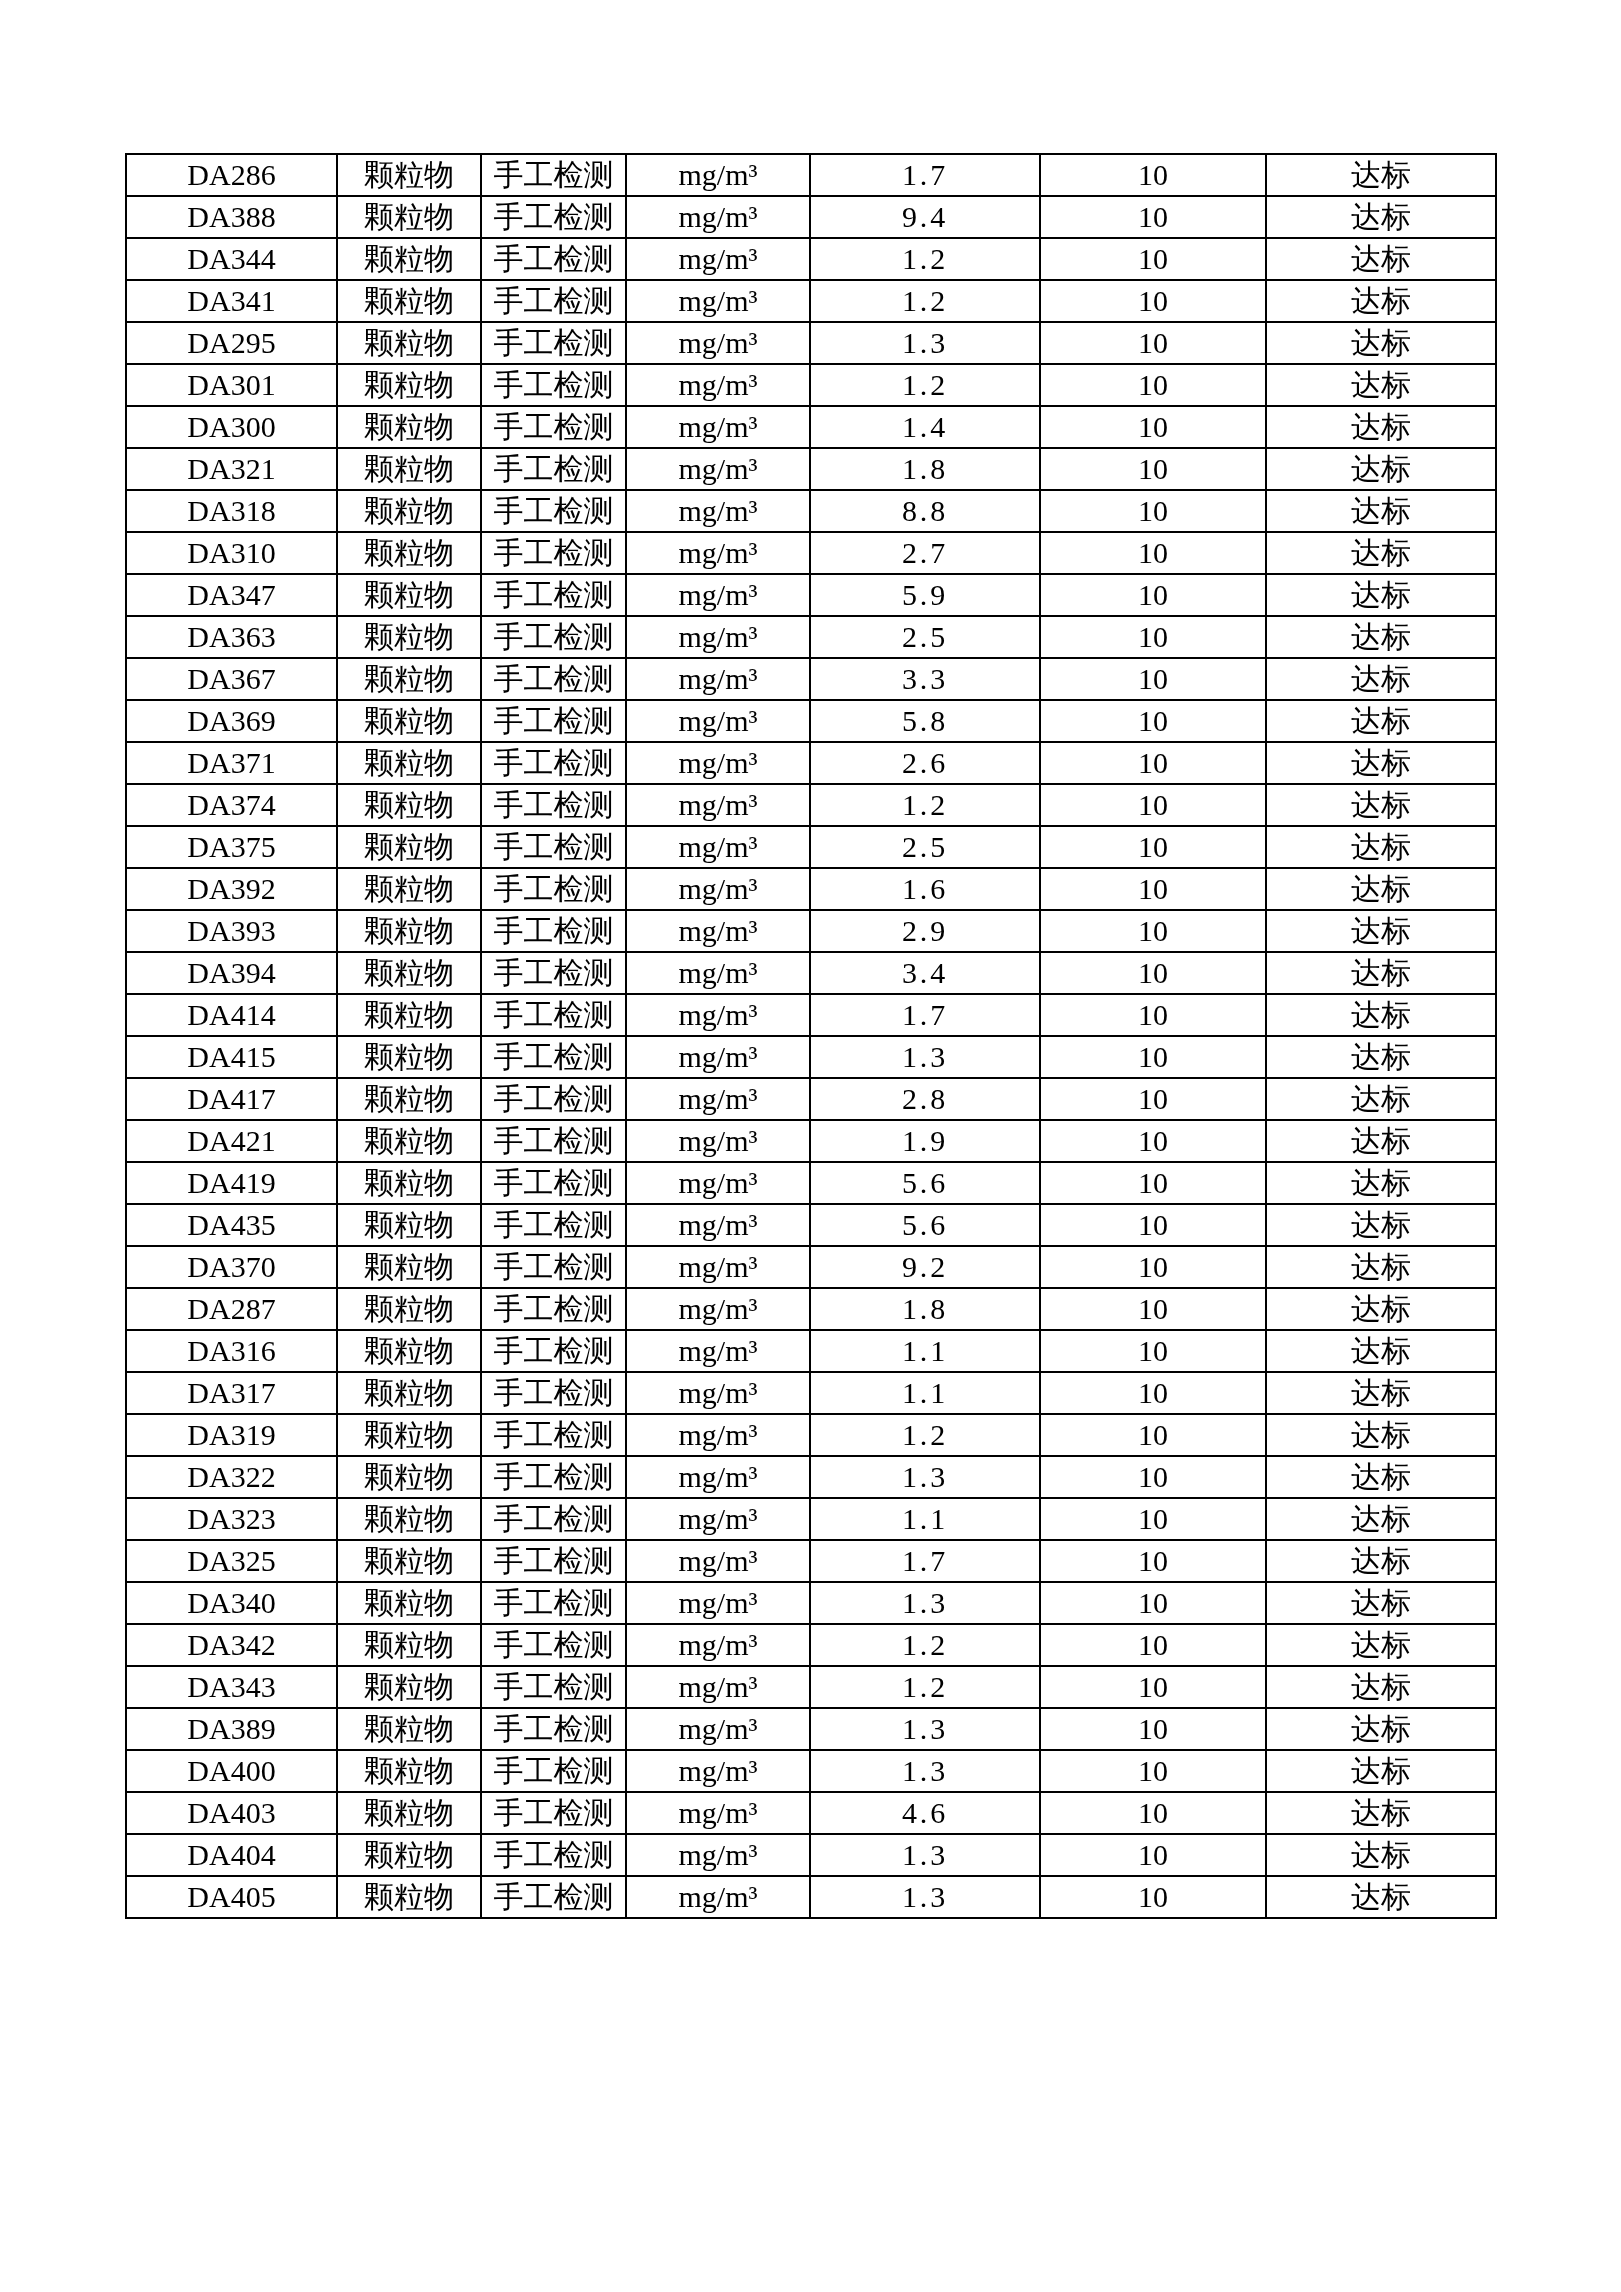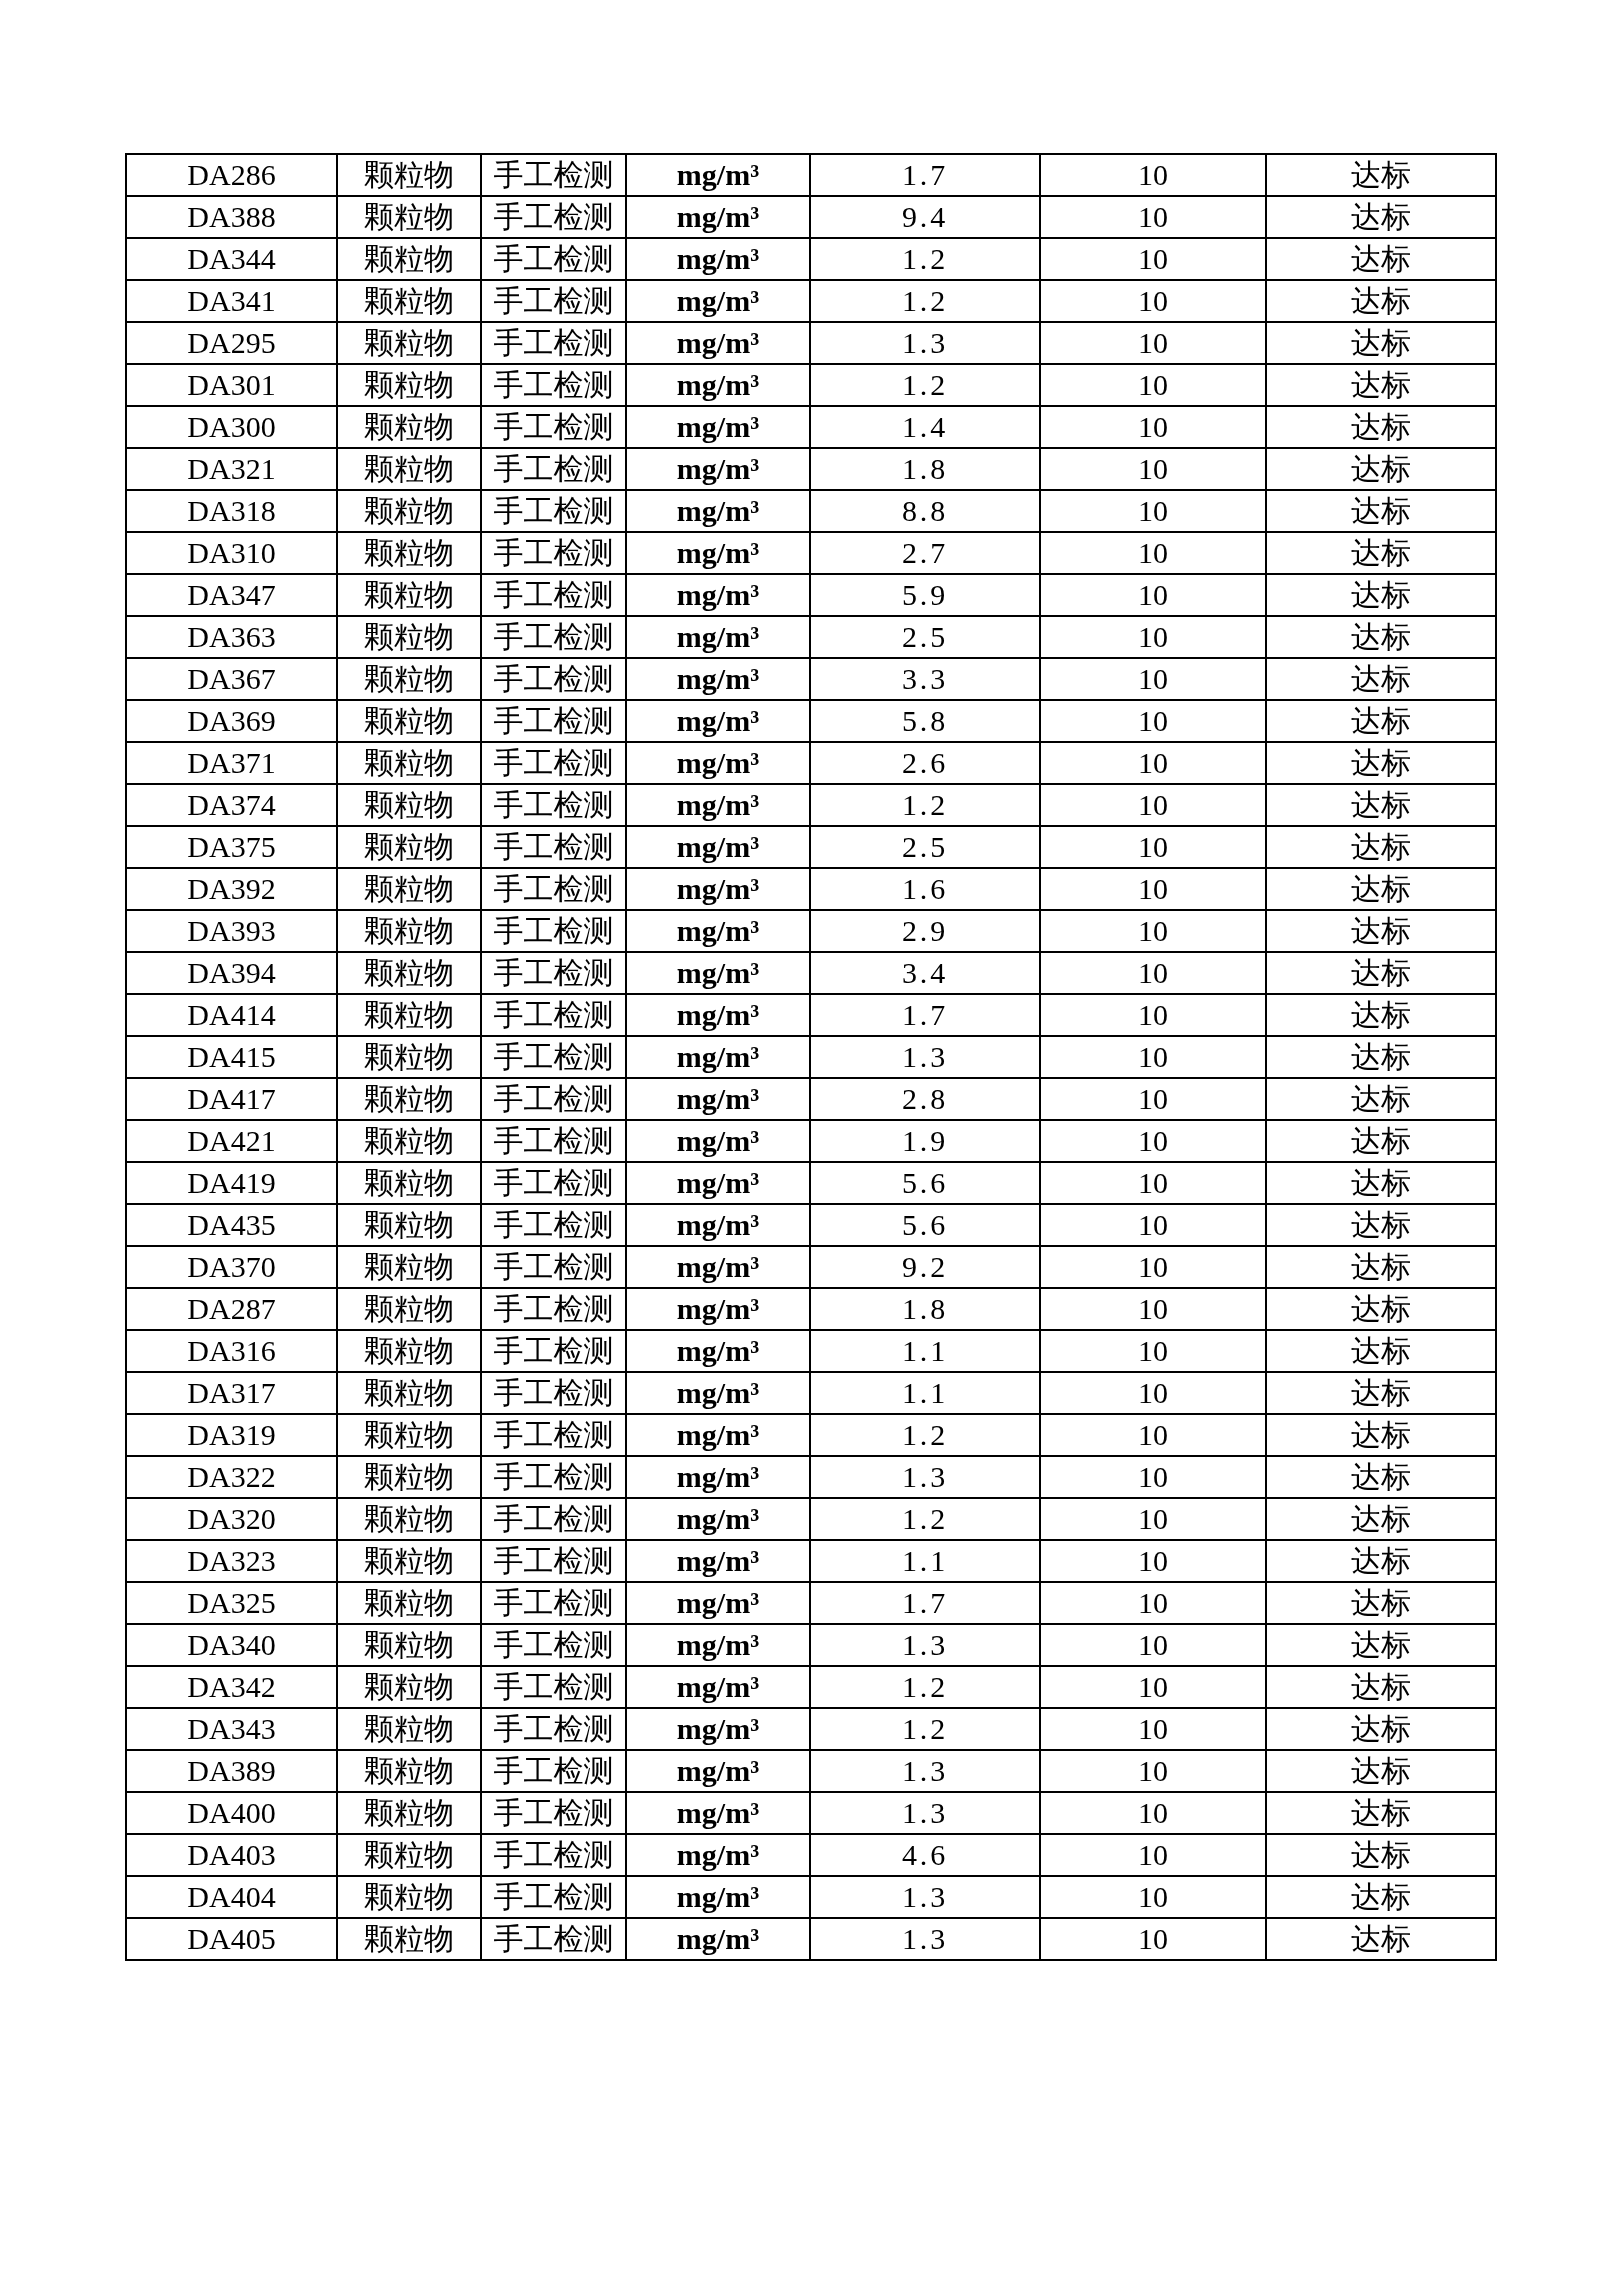--- a/index.html
+++ b/index.html
@@ -38,21 +38,21 @@
   }
   td.cell-id {
     text-align: left;
     padding-left: 17.6px;
   }
   td.cell-id.center {
     text-align: center;
     padding-left: 0;
   }
   td.cell-unit {
-    font-weight: bold;
+    font-weight: normal;
     font-size: 28px;
     font-family: "Liberation Serif", "DejaVu Serif", serif;
   }
   td.cell-value {
     text-align: right;
     padding-right: 19.6px;
     letter-spacing: 2.9px;
     border-radius: 15px;
   }
   td.cell-limit, td.cell-status {
@@ -356,29 +356,20 @@
         <tr>
     <td class="cell-id">DA322</td>
     <td class="cell-pollutant">颗粒物</td>
     <td class="cell-method">手工检测</td>
     <td class="cell-unit">mg/m³</td>
     <td class="cell-value">1.3</td>
     <td class="cell-limit">10</td>
     <td class="cell-status">达标</td>
   </tr>
         <tr>
-    <td class="cell-id">DA320</td>
-    <td class="cell-pollutant">颗粒物</td>
-    <td class="cell-method">手工检测</td>
-    <td class="cell-unit">mg/m³</td>
-    <td class="cell-value">1.2</td>
-    <td class="cell-limit">10</td>
-    <td class="cell-status">达标</td>
-  </tr>
-        <tr>
     <td class="cell-id">DA323</td>
     <td class="cell-pollutant">颗粒物</td>
     <td class="cell-method">手工检测</td>
     <td class="cell-unit">mg/m³</td>
     <td class="cell-value">1.1</td>
     <td class="cell-limit">10</td>
     <td class="cell-status">达标</td>
   </tr>
         <tr>
     <td class="cell-id">DA325</td>

